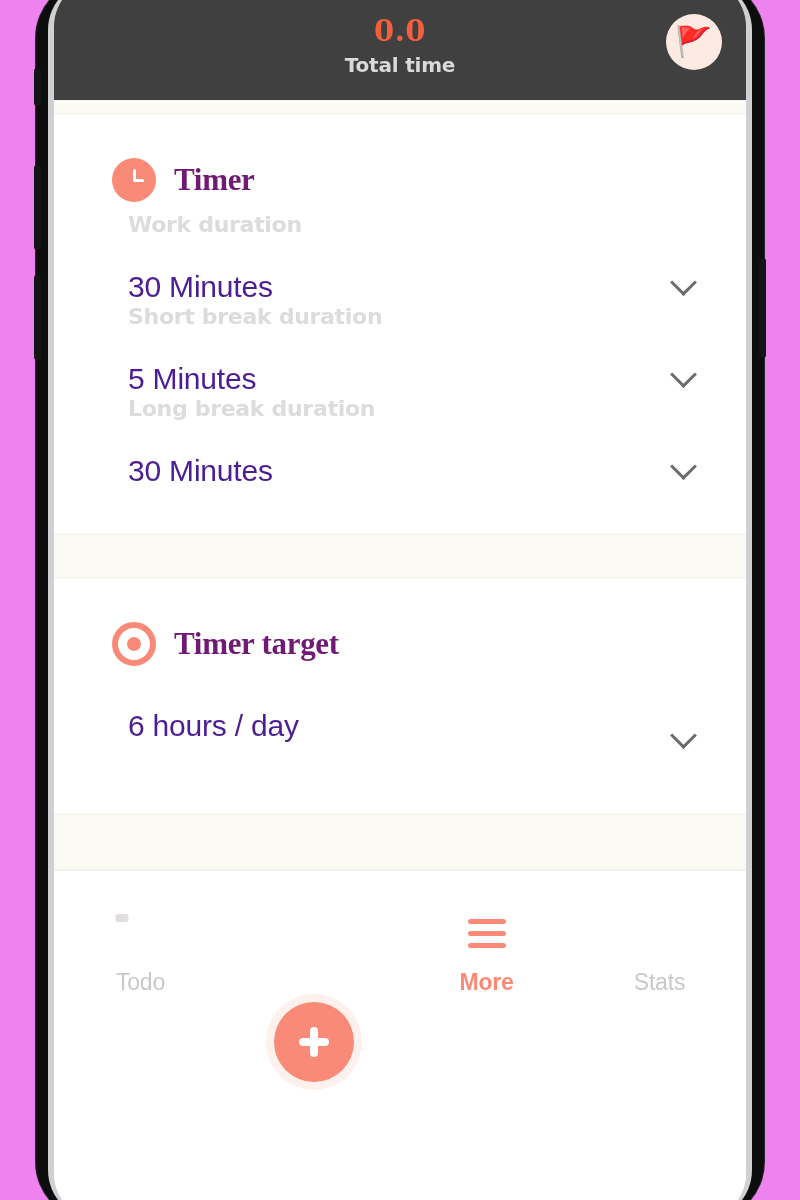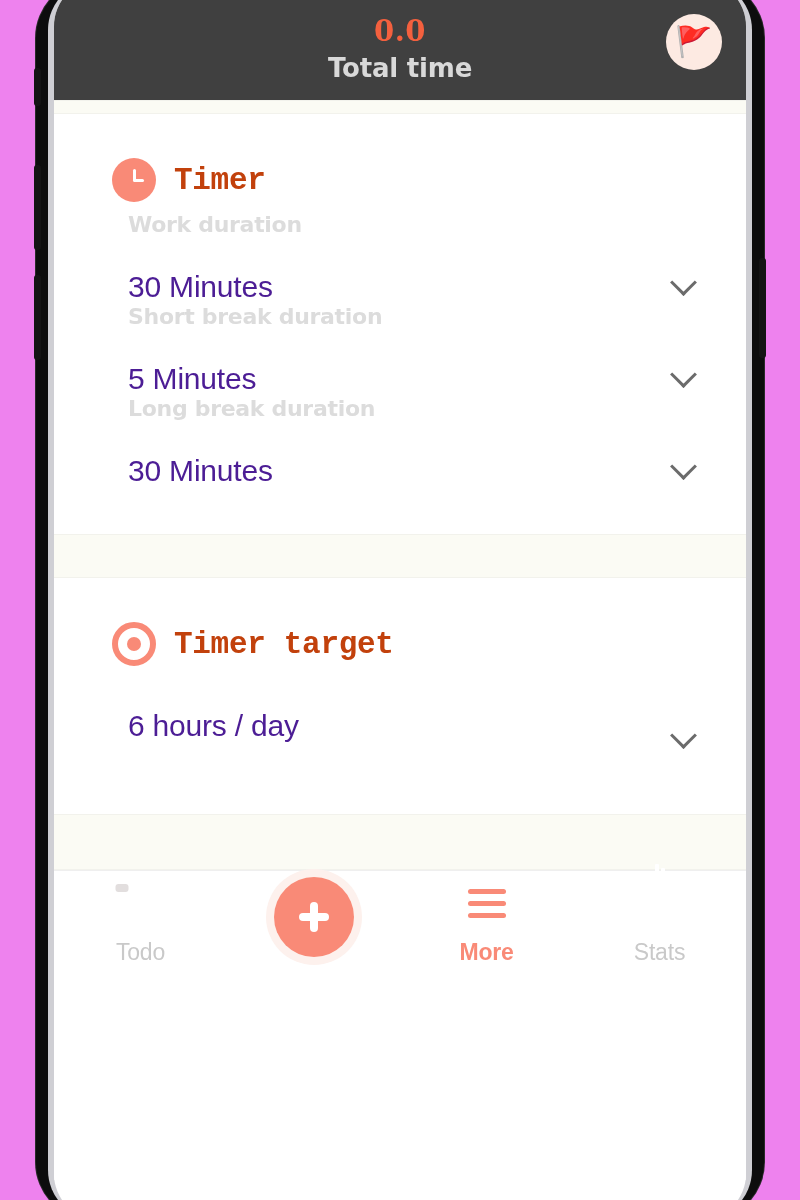--- a/index.html
+++ b/index.html
@@ -86,21 +86,21 @@
     font-family: "DejaVu Serif", serif;
     font-weight: bold;
     font-size: 29px;
     color: #F4603E;
     line-height: 1.1;
     letter-spacing: 0.5px;
   }
   .total-label {
     font-family: "DejaVu Sans", sans-serif;
     font-weight: bold;
-    font-size: 26px;
+    font-size: 20px;
     color: #d9d9d9;
     margin-top: 5px;
     letter-spacing: -0.2px;
   }
   .avatar {
     position: absolute;
     right: 24px;
     top: 14px;
     width: 56px;
     height: 56px;
@@ -128,24 +128,24 @@
     background: #ffffff;
     flex: 0 0 auto;
   }
   .section-head {
     display: flex;
     align-items: center;
     gap: 18px;
     padding: 44px 0 0 58px;
   }
   .section-title {
-    font-family: Liberation Mono, monospace;
+    font-family: Liberation Serif, serif;
     font-weight: bold;
     font-size: 31px;
-    color: #c2410c;
+    color: #701a75;
     letter-spacing: -0.3px;
   }
 
   
   .icon-clock {
     width: 44px; height: 44px;
     border-radius: 50%;
     background: #F98A77;
     position: relative;
     flex: 0 0 auto;
@@ -232,21 +232,21 @@
   .target-row .chevron { margin-bottom: 0; margin-top: 26px; }
   .target-card-pad { height: 56px; }
 
   
   .navbar {
     flex: 0 0 auto;
     height: 126px;
     background: #ffffff;
     border-top: 1px solid #efefef;
     display: flex;
-    align-items: flex-start;
+    align-items: flex-end;
     position: relative;
   }
   .nav-item {
     flex: 1 1 0;
     display: flex;
     flex-direction: column;
     align-items: center;
     padding-top: 18px;
     gap: 12px;
   }

